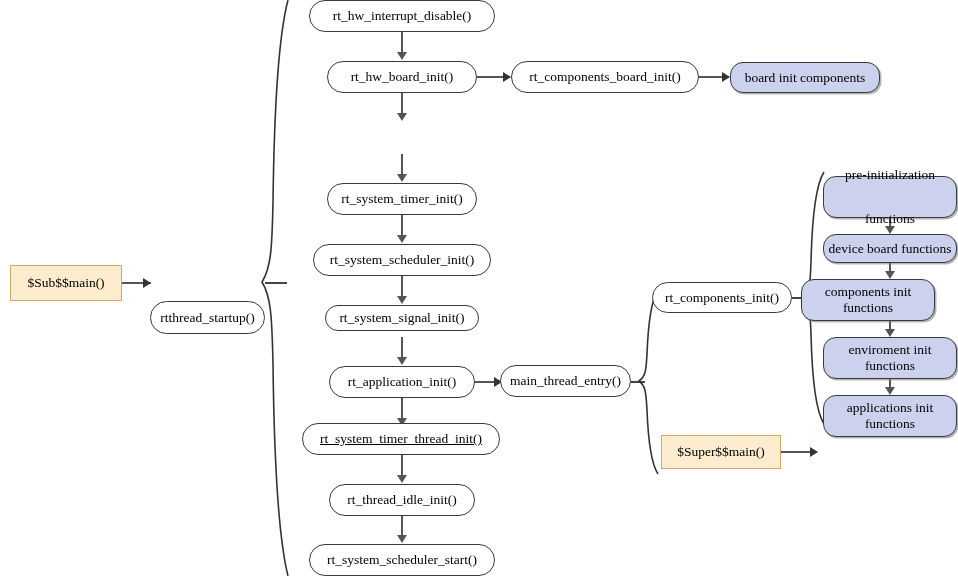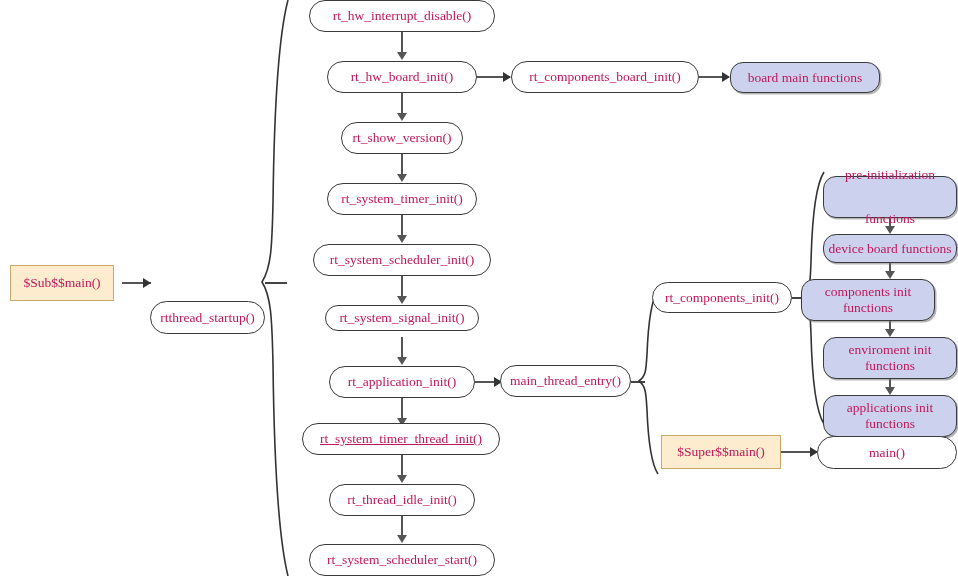--- a/index.html
+++ b/index.html
@@ -16,21 +16,21 @@
     overflow: hidden;
   }
   .node {
     position: absolute;
     box-sizing: border-box;
     display: flex;
     align-items: center;
     justify-content: center;
     text-align: center;
     font-size: 13.5px;
-    color: #be185d;
+    color: #000000;
     line-height: 1.15;
     background: #ffffff;
     border: 1px solid #3a3a3a;
     border-radius: 16px;
     z-index: 5;
   }
   .node.pill {
     border-radius: 18px;
   }
   .node.blue {
@@ -82,21 +82,21 @@
     position: absolute;
     z-index: 1;
   }
   .brace svg { display: block; }
 </style>
 </head>
 <body>
 
 <div id="canvas">
 
-  <div class="node yellow" style="left:10px; top:265px; width:104px; height:36px;">
+  <div class="node yellow" style="left:10px; top:265px; width:112px; height:36px;">
     <span>$Sub$$main()</span>
   </div>
 
   <div class="line h" style="left:122px; top:282px; width:29px;"></div>
   <div class="arrow-right dark" style="left:143px; top:278px;"></div>
 
   <div class="node pill" style="left:150px; top:266px; width:115px; height:33px;margin-top:35px;">
     <span>rtthread_startup()</span>
   </div>
 
@@ -113,23 +113,20 @@
   </div>
   <div class="line v" style="left:401px; top:32px; height:22px;"></div>
   <div class="arrow-down" style="left:397px; top:52px;"></div>
 
   <div class="node pill" style="left:327px; top:61px; width:150px; height:32px;">
     <span>rt_hw_board_init()</span>
   </div>
   <div class="line v" style="left:401px; top:93px; height:22px;"></div>
   <div class="arrow-down" style="left:397px; top:113px;"></div>
 
-  <div class="node pill" style="left:341px; top:122px; width:122px; height:32px;">
-    <span>rt_show_version()</span>
-  </div>
   <div class="line v" style="left:401px; top:154px; height:22px;"></div>
   <div class="arrow-down" style="left:397px; top:174px;"></div>
 
   <div class="node pill" style="left:327px; top:183px; width:150px; height:32px;">
     <span>rt_system_timer_init()</span>
   </div>
   <div class="line v" style="left:401px; top:215px; height:22px;"></div>
   <div class="arrow-down" style="left:397px; top:235px;"></div>
 
   <div class="node pill" style="left:313px; top:244px; width:178px; height:32px;">
@@ -170,21 +167,21 @@
   <div class="arrow-right dark" style="left:503px; top:72px;"></div>
 
   <div class="node pill" style="left:511px; top:61px; width:188px; height:32px;">
     <span>rt_components_board_init()</span>
   </div>
 
   <div class="line h" style="left:699px; top:76px; width:30px;"></div>
   <div class="arrow-right dark" style="left:722px; top:72px;"></div>
 
   <div class="node blue" style="left:730px; top:62px; width:150px; height:31px;">
-    <span>board main functions</span>
+    <span>board init components</span>
   </div>
 
   <div class="line h" style="left:475px; top:381px; width:26px;"></div>
   <div class="arrow-right dark" style="left:494px; top:377px;"></div>
 
   <div class="node pill" style="left:500px; top:365px; width:131px; height:32px;">
     <span>main_thread_entry()</span>
   </div>
 
   <div class="line thin h" style="left:631px; top:381px; width:14px;"></div>
@@ -239,17 +236,14 @@
     <span>functions</span>
   </div>
 
   <div class="node yellow" style="left:661px; top:435px; width:120px; height:34px;align-items:center;">
     <span>$Super$$main()</span>
   </div>
 
   <div class="line h" style="left:781px; top:451px; width:36px;"></div>
   <div class="arrow-right dark" style="left:810px; top:447px;"></div>
 
-  <div class="node pill" style="left:817px; top:436px; width:140px; height:33px;">
-    <span>main()</span>
-  </div>
 
 </div>
 
 </body></html>

